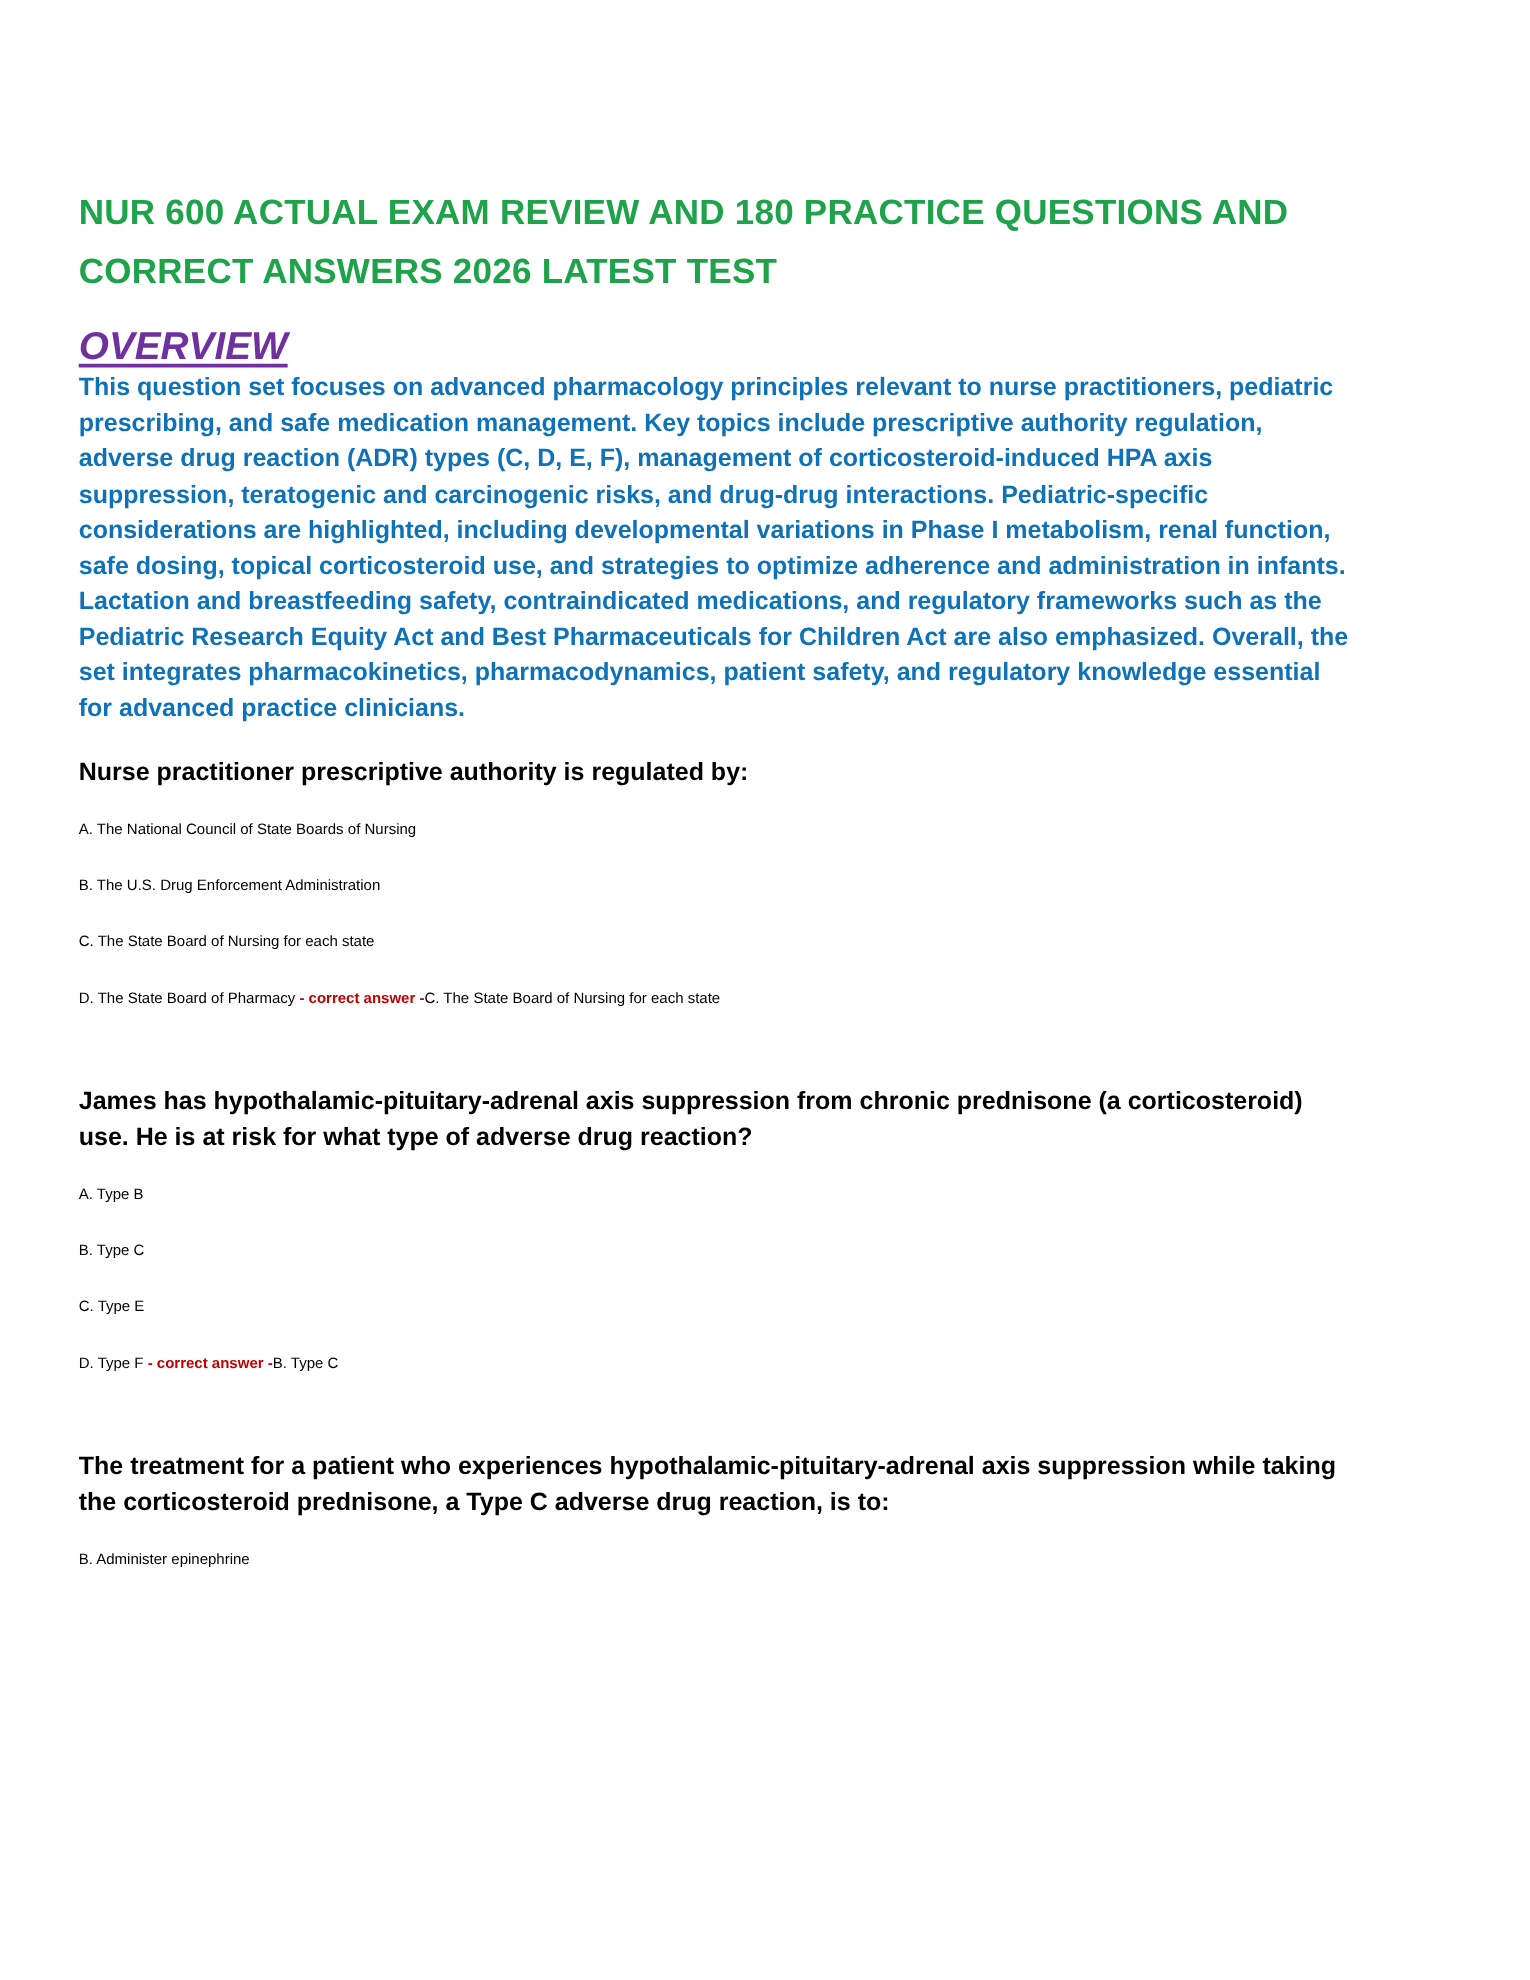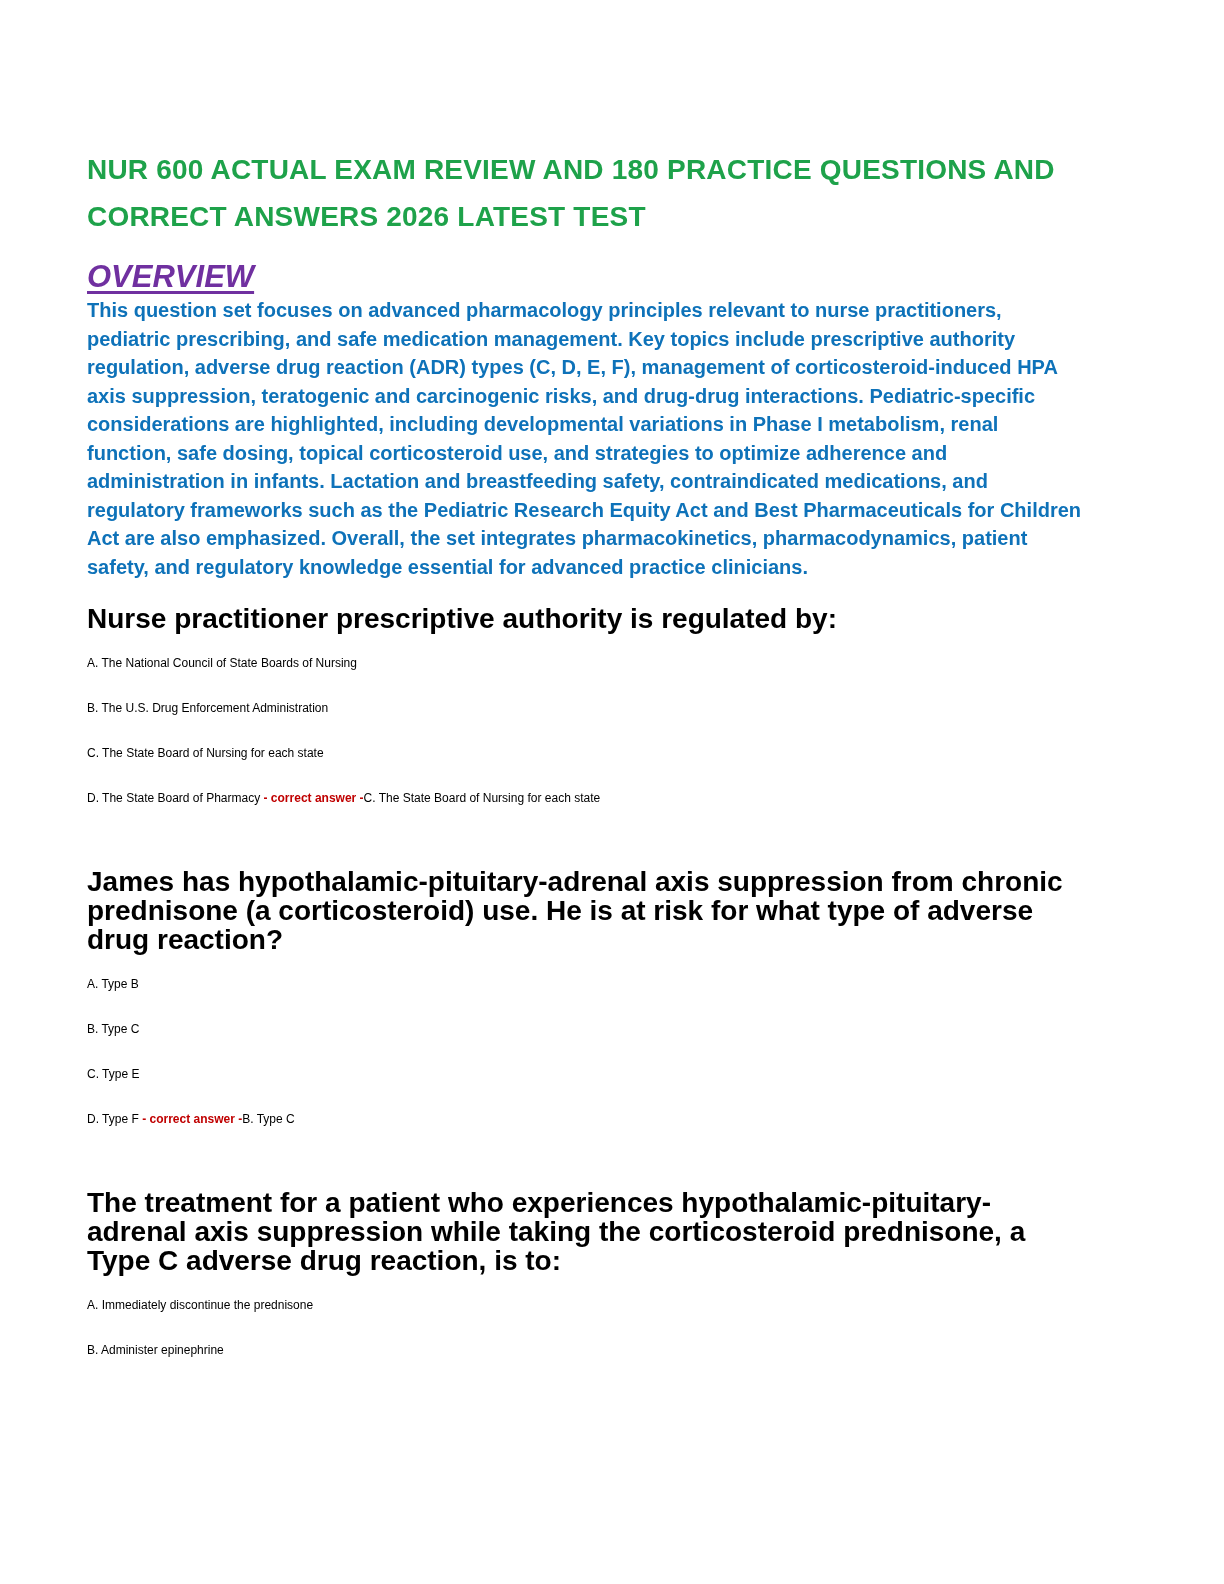--- a/index.html
+++ b/index.html
@@ -13,21 +13,21 @@
   *{margin:0;padding:0;box-sizing:border-box;}
   html,body{background:#ffffff;}
   body{
     width:1224px;height:1584px;
     font-family:"Liberation Sans",sans-serif;
     background:var(--page-bg);
     overflow:hidden;
   }
   .page{
     width:1224px;height:1292px;
-    padding:146px 137px 0 87px;
+    padding:146px 137px 0 63px;
     background:var(--page-bg);
   }
   .doc-title{
     color:var(--title-green);
     font-size:28px;font-weight:bold;
     line-height:47px;
     letter-spacing:0.2px;
     margin-bottom:18px;
   }
   .overview-heading{
@@ -41,21 +41,21 @@
     text-underline-offset:4px;
   }
   .intro{
     color:var(--intro-blue);
     font-size:20px;font-weight:bold;
     line-height:28.5px;
     margin-bottom:23px;
   }
   .q-prompt{
     color:var(--text-black);
-    font-size:28px;font-weight:bold;
+    font-size:20px;font-weight:bold;
     line-height:29px;
     margin-bottom:16px;
   }
   .q-option{
     color:var(--text-black);
     font-size:12px;font-weight:normal;
     line-height:29px;
     margin-bottom:16px;
   }
   .answer-marker{
@@ -97,17 +97,16 @@
     <p class="q-option">C. Type E</p>
     <p class="q-option">
       <span>D. Type F </span><span class="answer-marker">- correct answer -</span><span>B. Type C</span>
     </p>
   </section>
 
   <div class="q-spacer"></div>
 
   <section>
     <p class="q-prompt">The treatment for a patient who experiences hypothalamic-pituitary-adrenal axis suppression while taking the corticosteroid prednisone, a Type C adverse drug reaction, is to:</p>
-    <p class="q-option">A. Immediately discontinue the prednisone</p>
     <p class="q-option">B. Administer epinephrine</p>
   </section>
 
 </div>
 
 </body></html>

